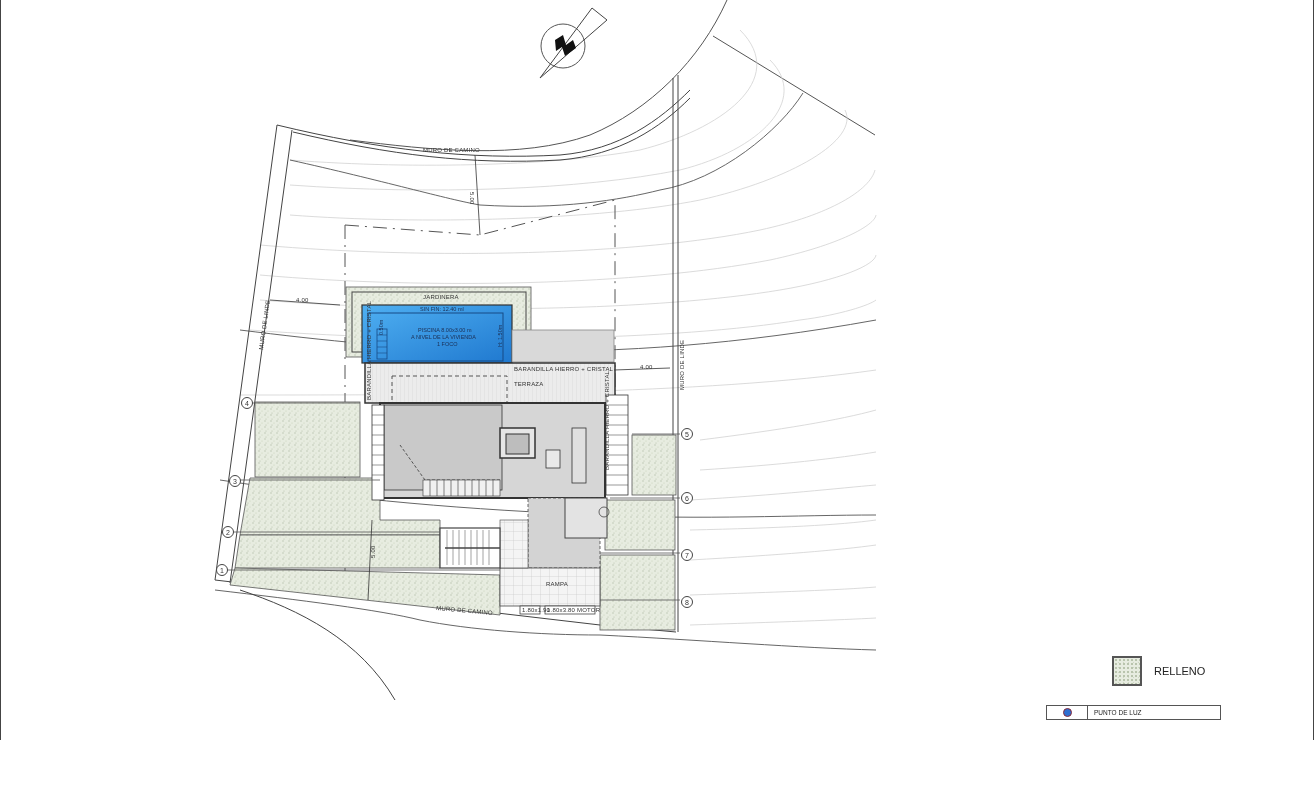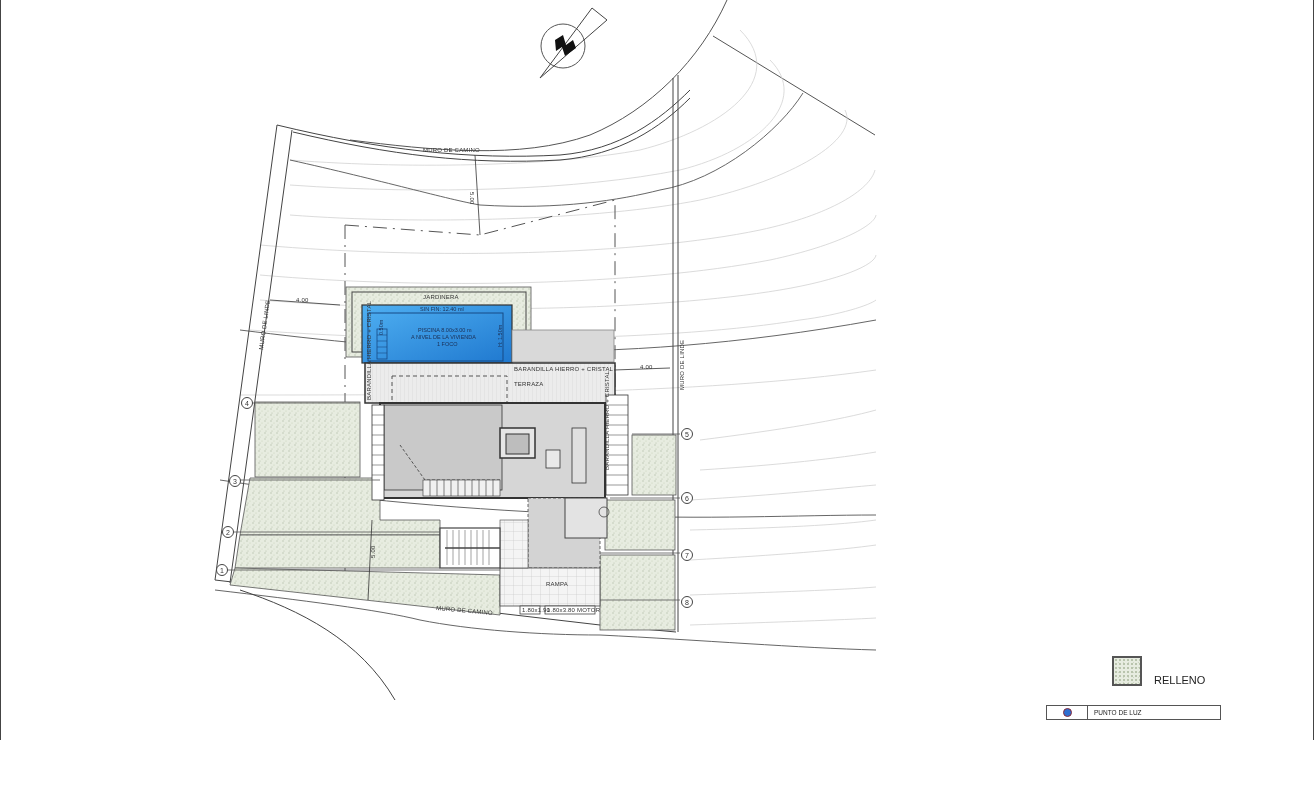--- a/index.html
+++ b/index.html
@@ -1,21 +1,21 @@
 <!DOCTYPE html>
 <html><head>
 <meta charset="utf-8">
 <style>
   html,body{margin:0;padding:0;background:#ffffff;}
   body{width:1315px;height:802px;position:relative;overflow:hidden;font-family:"Liberation Sans",sans-serif;}
   #plan{position:absolute;left:0;top:0;width:1315px;height:802px;}
   .lbl{font-family:"Liberation Sans",sans-serif;font-size:6px;fill:#333;letter-spacing:0.2px;}
   .lbl-w{font-family:"Liberation Sans",sans-serif;font-size:5.5px;fill:#1b2f55;}
   .gridnum{font-family:"Liberation Sans",sans-serif;font-size:7px;fill:#333;text-anchor:middle;dominant-baseline:central;}
-  .legend-relleno{position:absolute;left:1112px;top:656px;display:flex;align-items:flex-end;gap:12px;}
+  .legend-relleno{position:absolute;left:1112px;top:656px;display:flex;align-items:center;gap:12px;}
   .swatch{width:30px;height:30px;border:2px solid #555;box-sizing:border-box;
     background-color:#e7ece0;
     background-image:radial-gradient(#b9c4ad 0.8px,transparent 1px),radial-gradient(#cfd7c4 0.8px,transparent 1px);
     background-size:4px 4px,5px 5px;background-position:0 0,2px 2px;}
   .legend-text{font-size:11px;color:#222;}
   .legend-luz{position:absolute;left:1046px;top:705px;width:175px;height:15px;border:1px solid #555;box-sizing:border-box;display:flex;align-items:center;}
   .luz-cell{width:40px;height:100%;border-right:1px solid #555;display:flex;align-items:center;justify-content:center;}
   .luz-dot{width:9px;height:9px;border-radius:50%;background:#2e6fd0;border:1.5px solid #8a2a3a;box-sizing:border-box;}
   .luz-text{font-size:6.5px;color:#222;padding-left:6px;}
   .frame-left{position:absolute;left:0;top:0;width:1px;height:740px;background:#444;}

